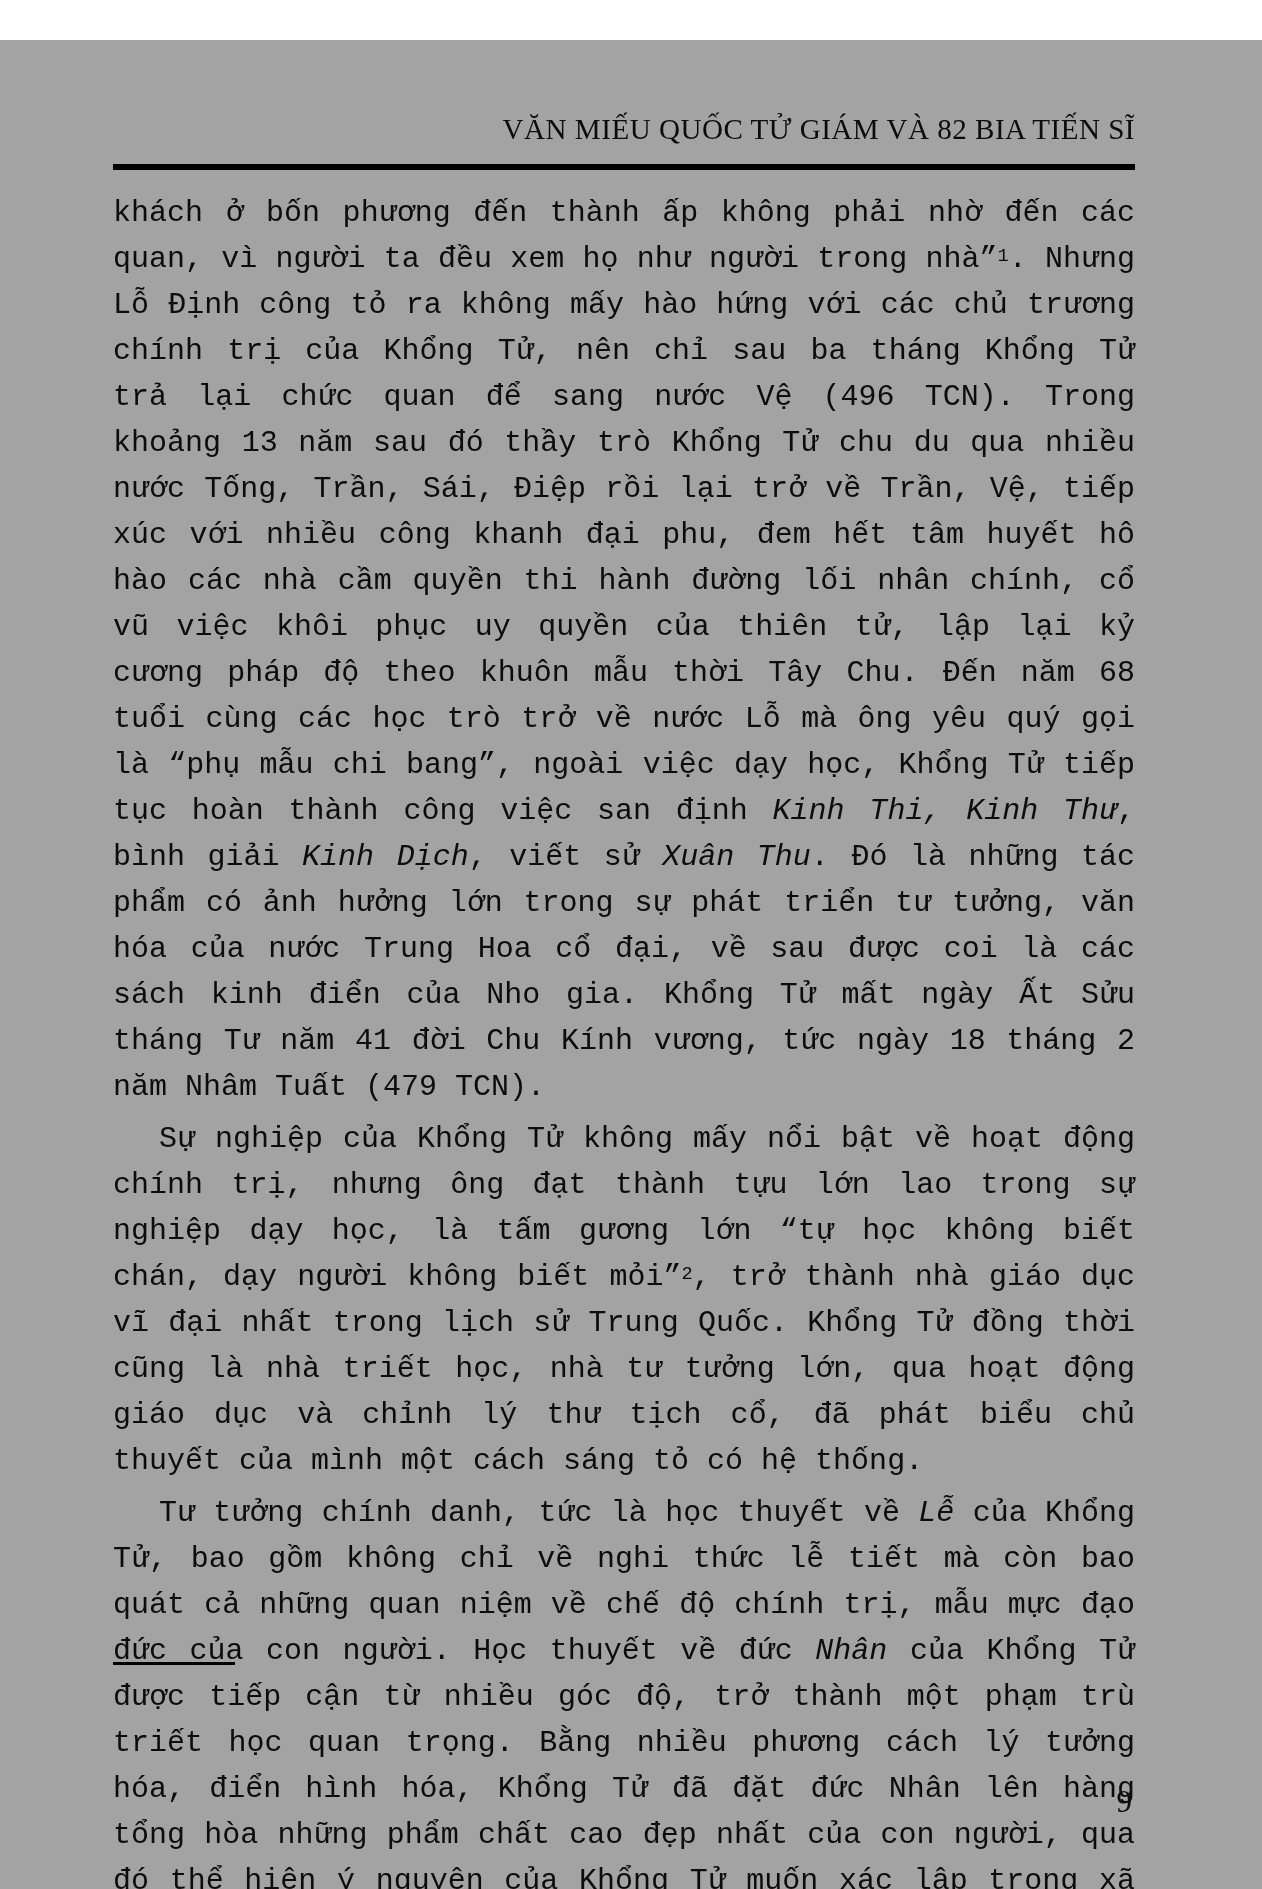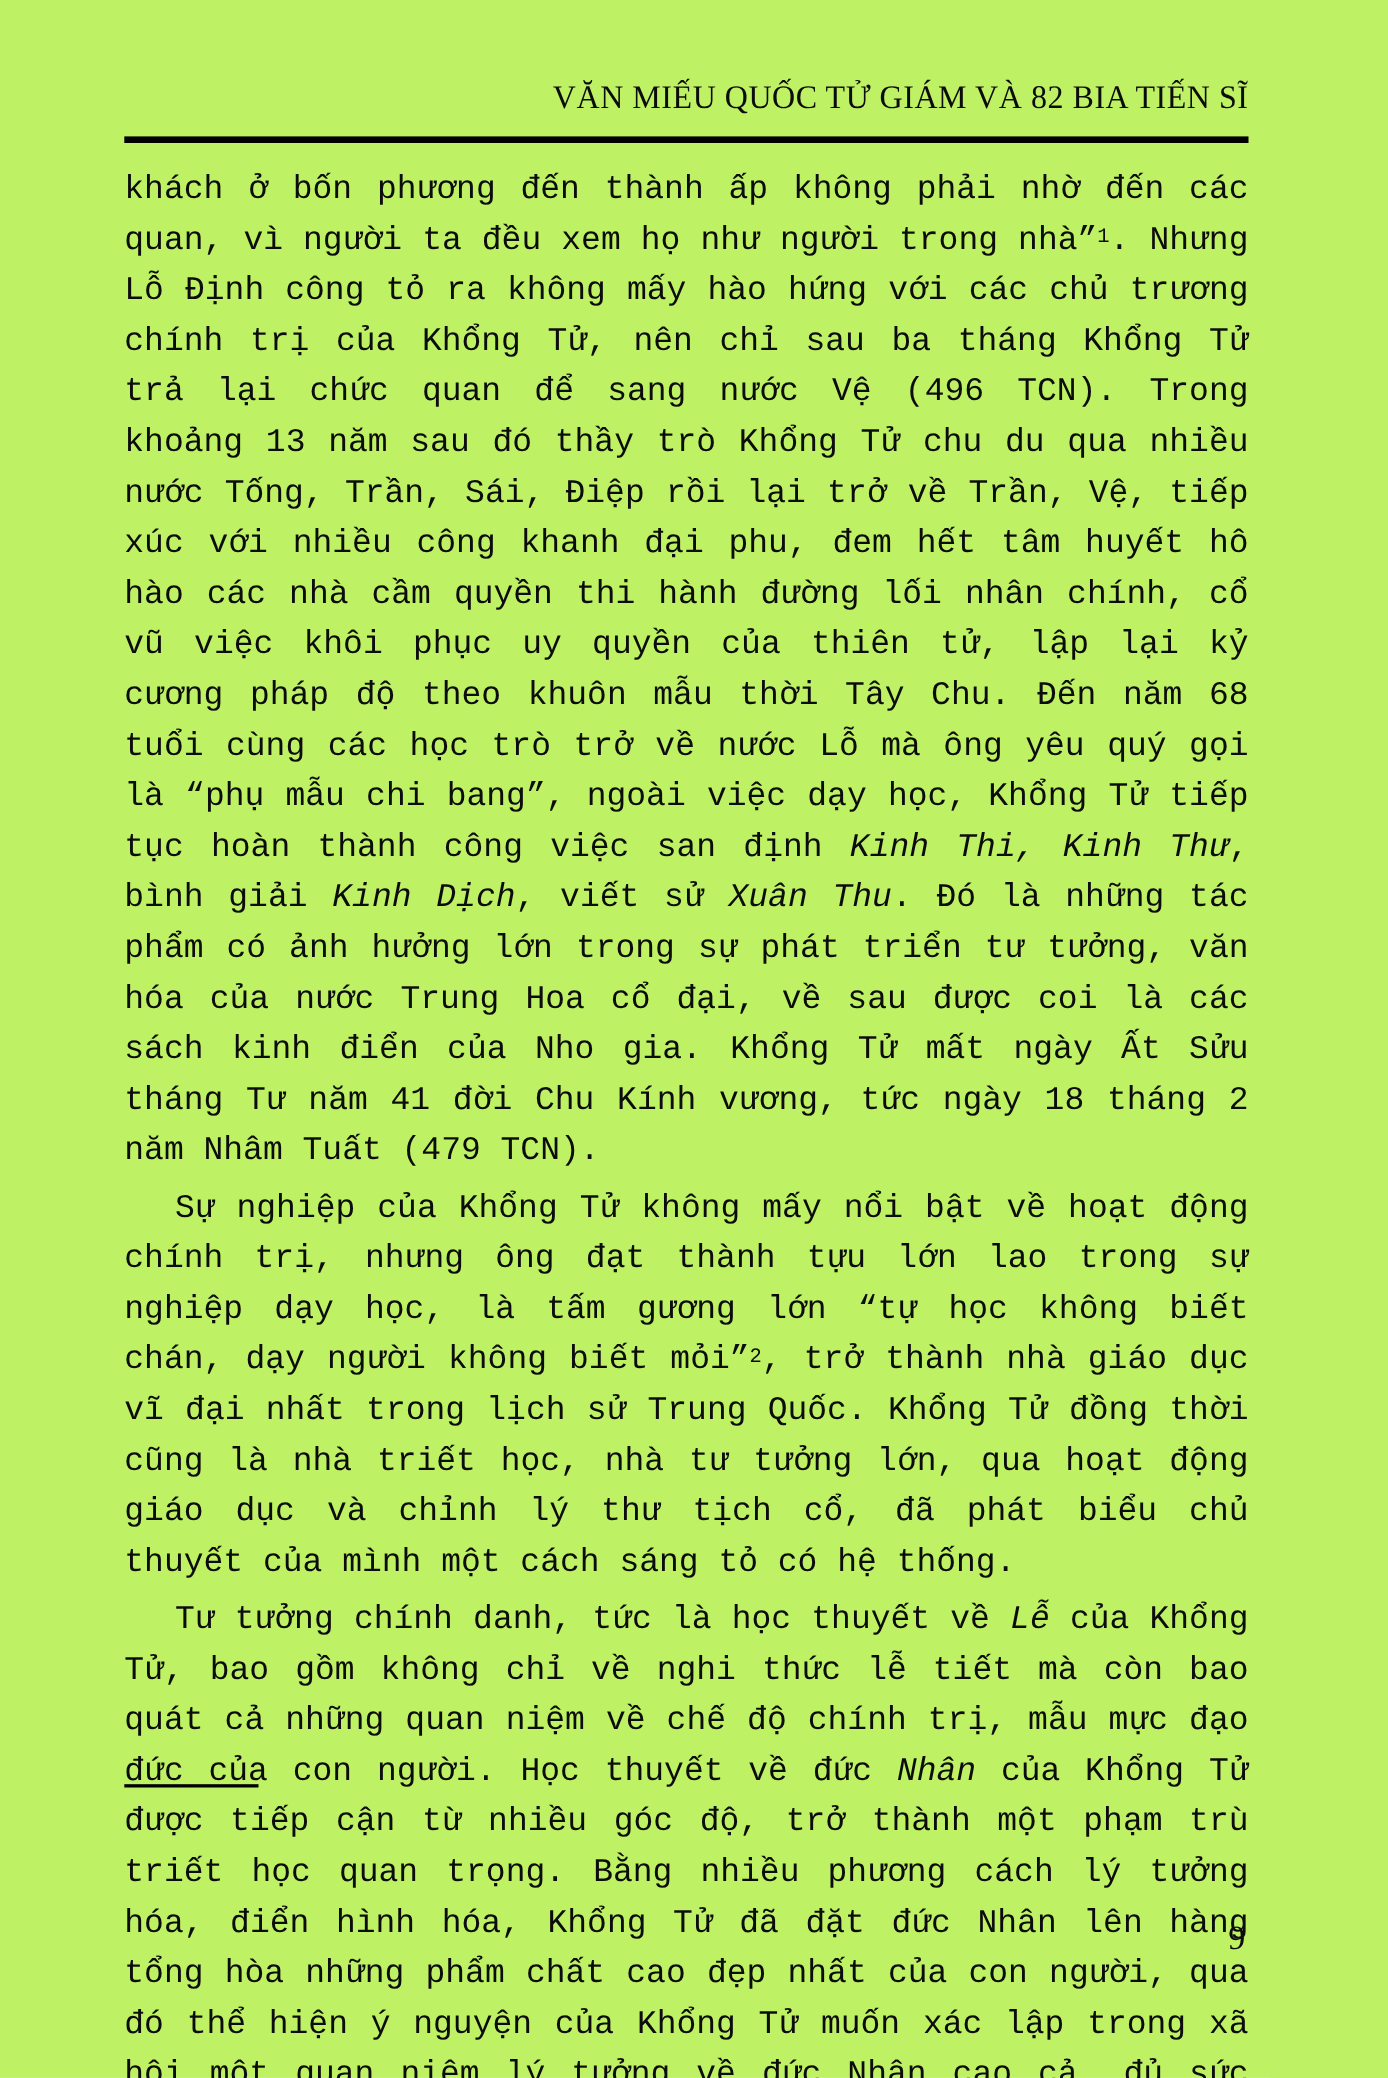--- a/index.html
+++ b/index.html
@@ -11,21 +11,22 @@
     width: 1262px;
     height: 1889px;
     position: relative;
     color: #0c0c0c;
     font-family: "Liberation Serif", "DejaVu Serif", serif;
     overflow: hidden;
   }
   .page {
     position: absolute;
     inset: 0;
-    background: #bef264;
+    background: #a3a3a3;
+    margin-top: 40px;
   }
   .running-head {
     position: absolute;
     left: 113px;
     width: 1022px;
     top: 72px;
     text-align: right;
     font-size: 30px;
     font-weight: normal;
     letter-spacing: 0.5px;

